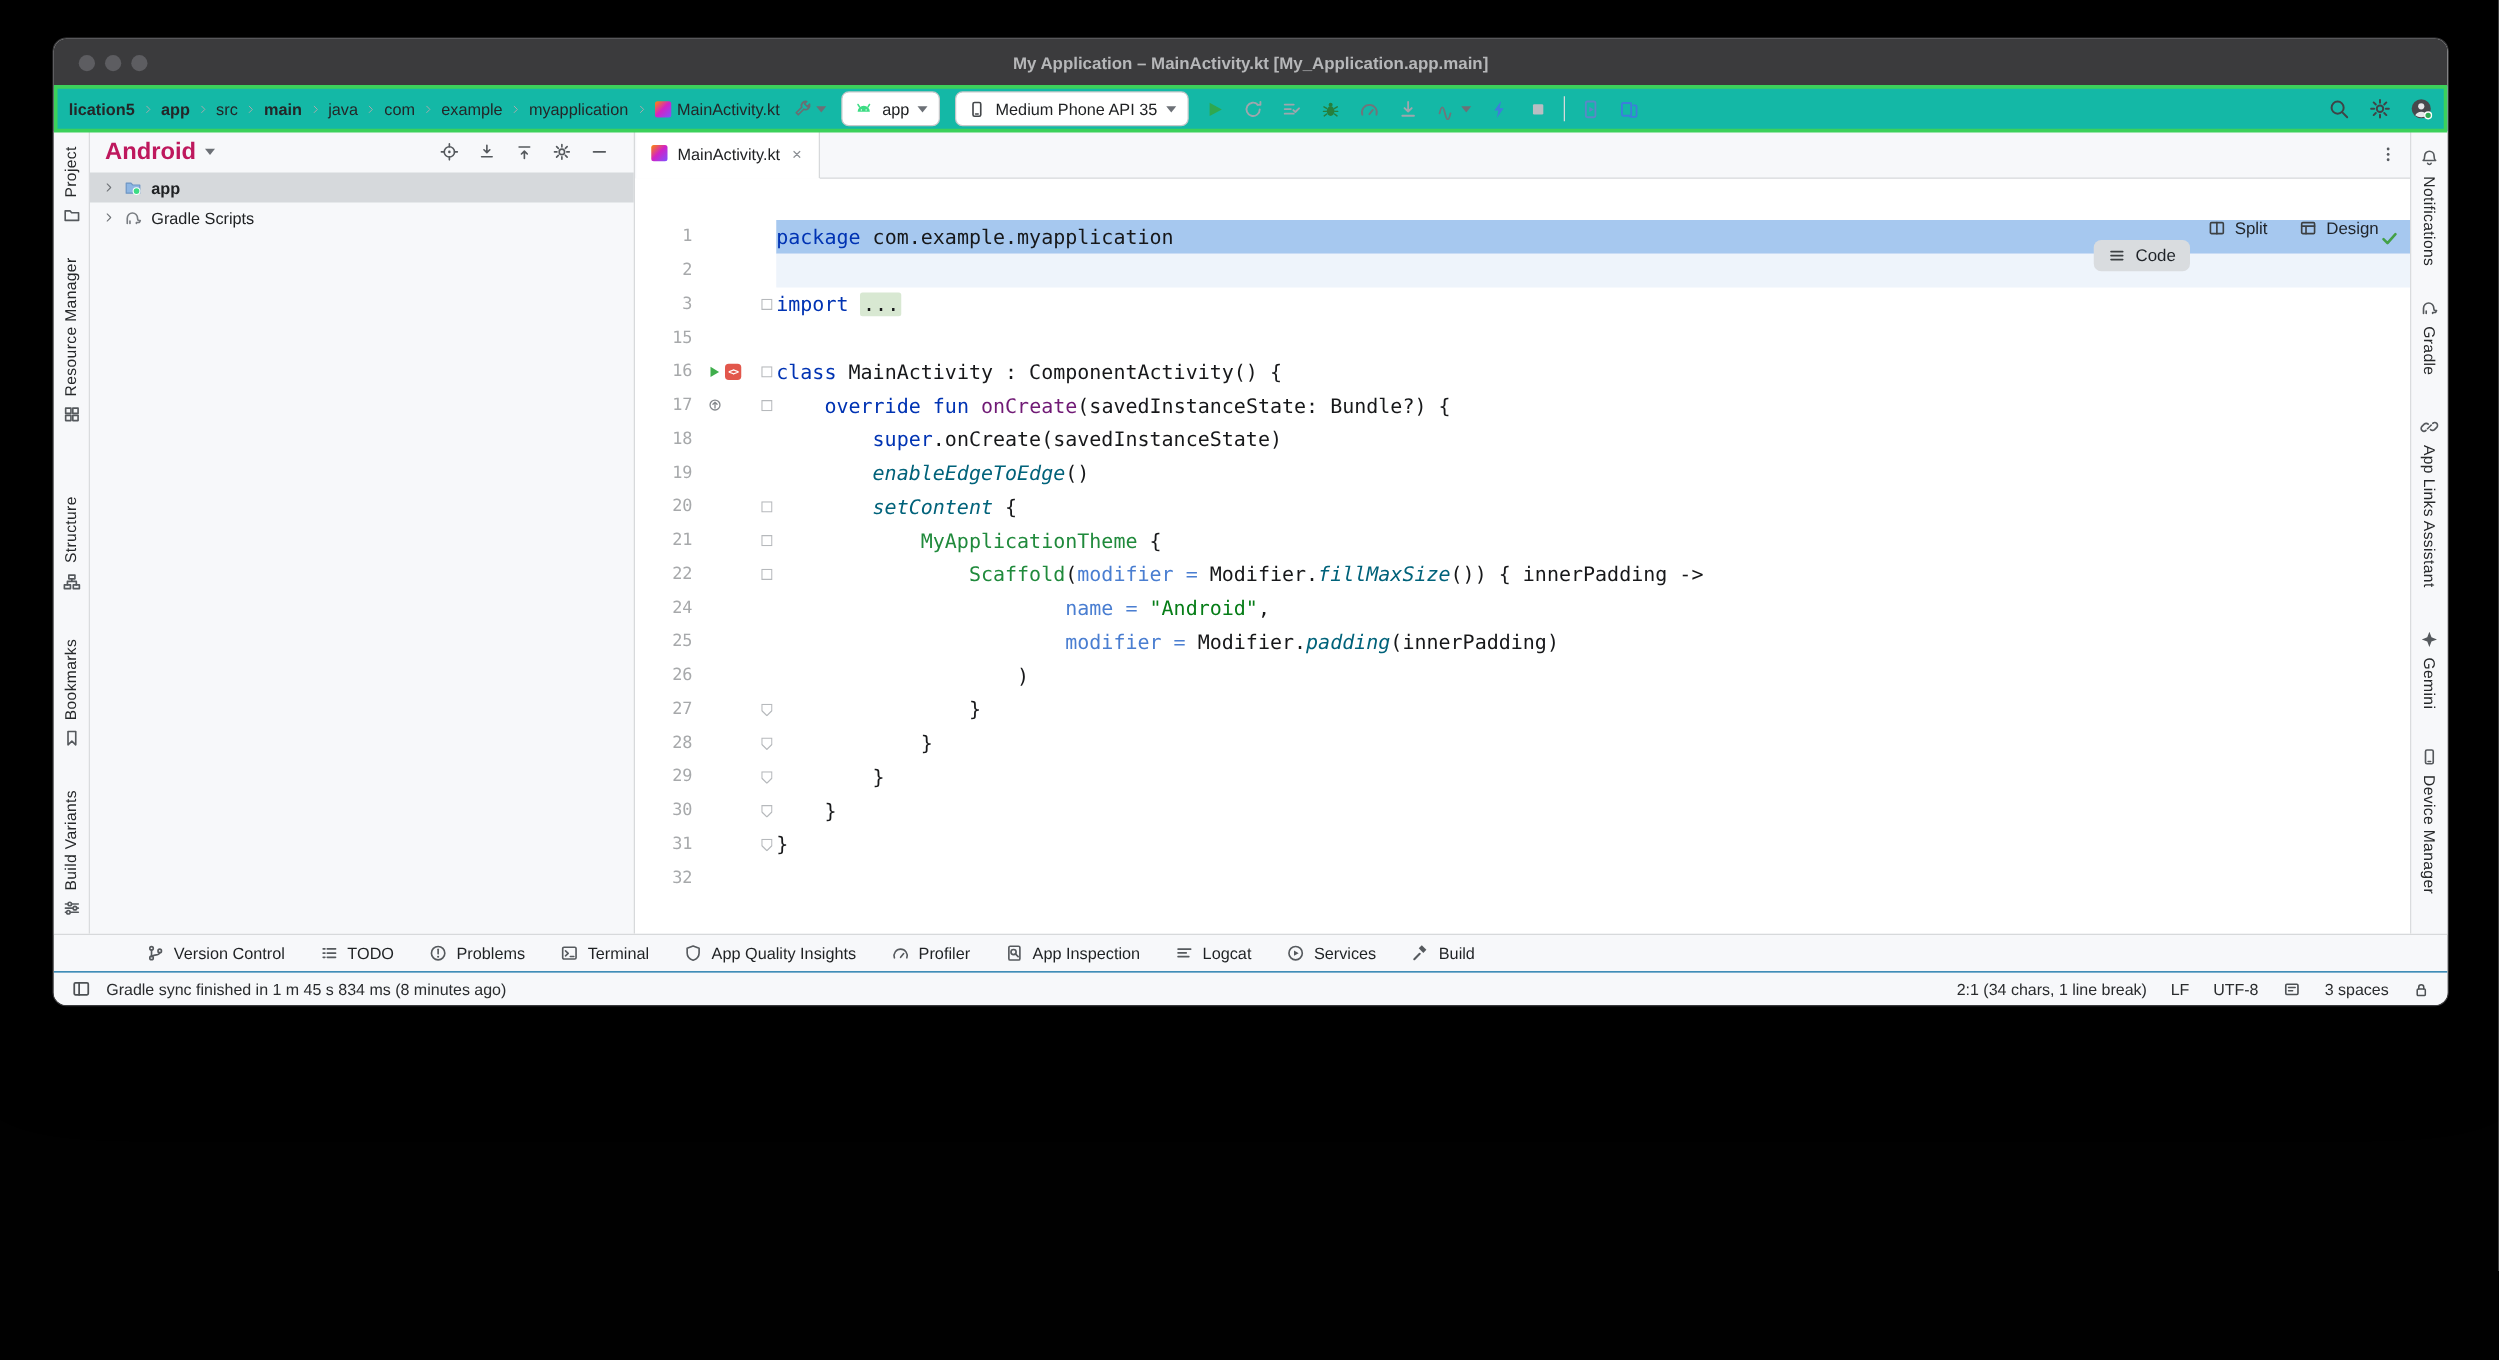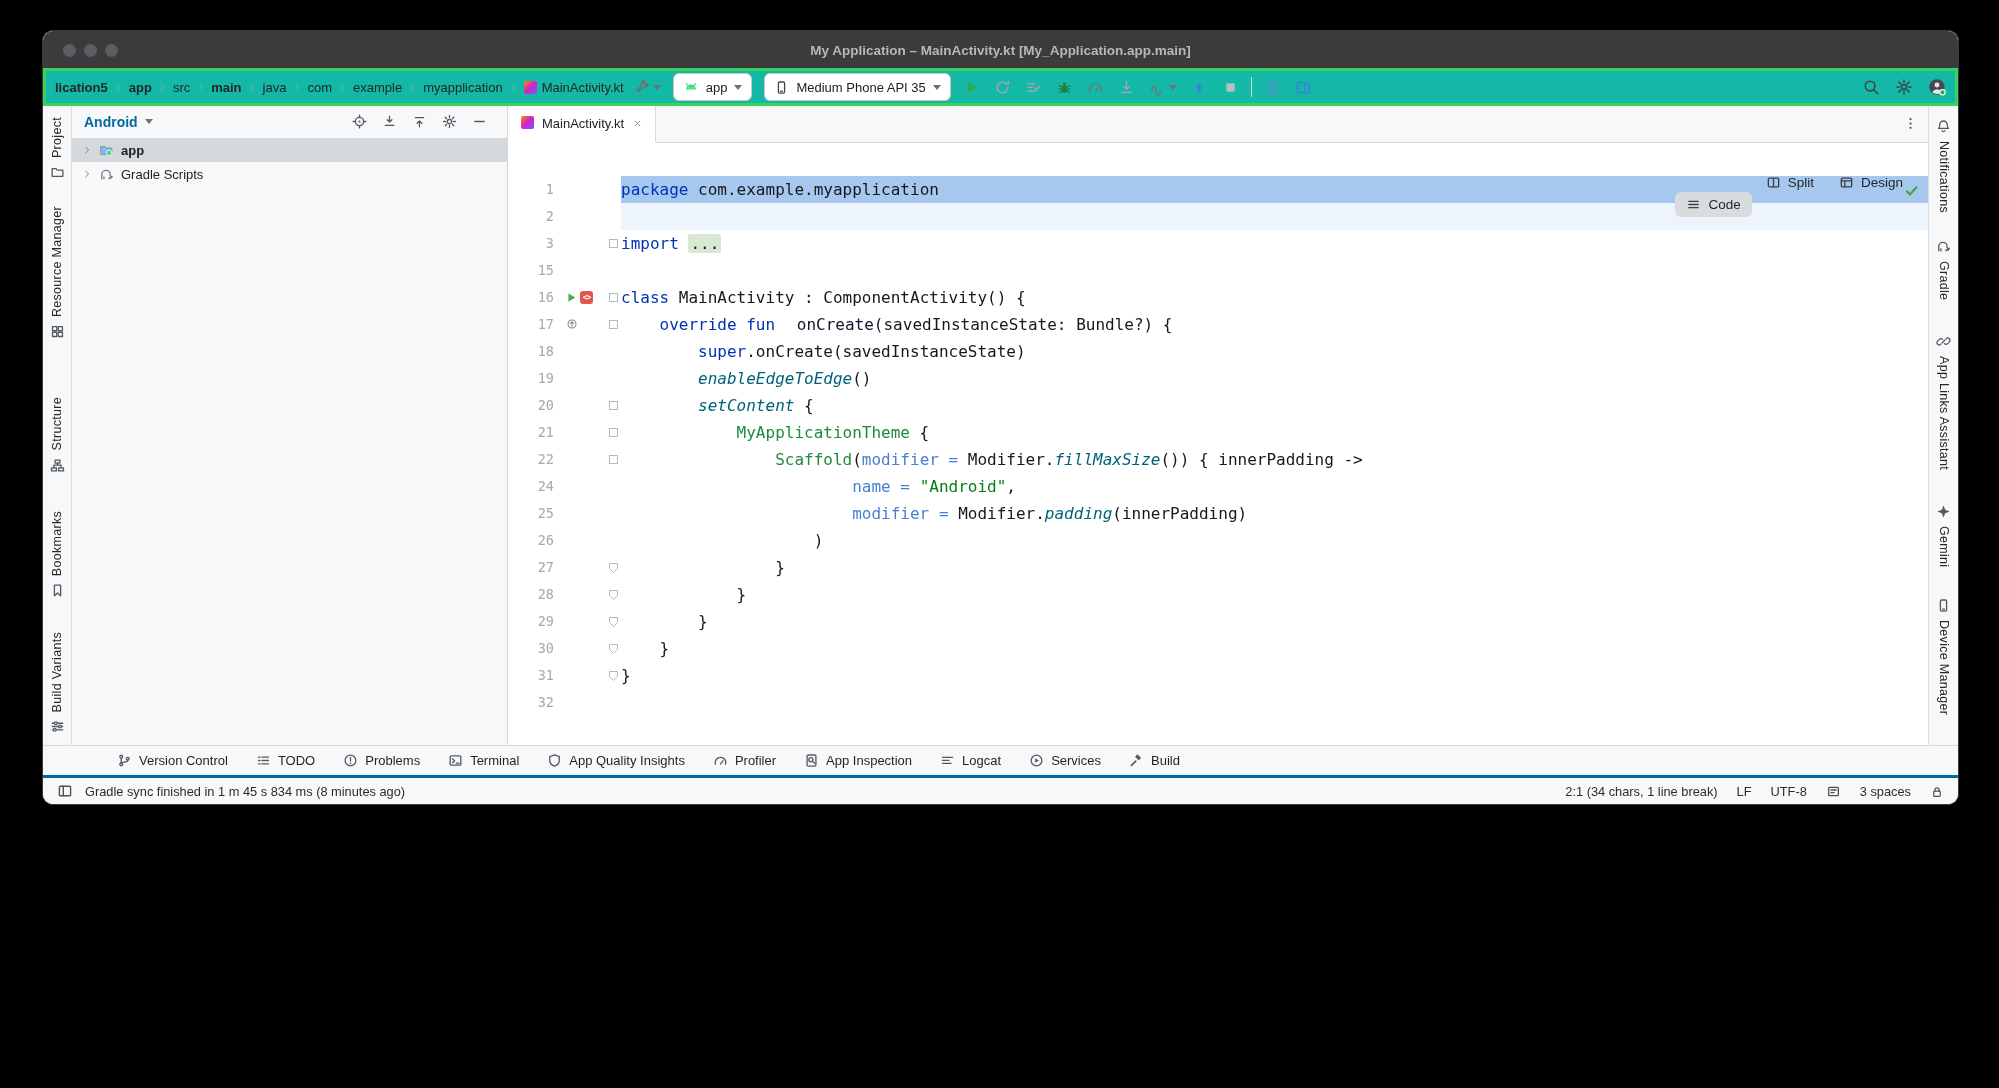--- a/index.html
+++ b/index.html
@@ -36,21 +36,21 @@
   .main{flex:1;display:flex;min-height:0;background:#fff;}
   .stripe{width:28px;background:#f7f8fa;display:flex;flex-direction:column;align-items:center;flex:0 0 auto;}
   .stripe.left{border-right:1px solid #dadcde;}
   .stripe.right{border-left:1px solid #dadcde;width:29px;}
   .stripe-btn{display:flex;flex-direction:column;align-items:center;gap:7px;cursor:pointer;color:#55595d;}
   .vlabel{writing-mode:vertical-rl;font-size:12.5px;letter-spacing:.3px;color:#26282a;}
   .left-vlabel{transform:rotate(180deg);}
   
   .project-panel{width:435px;background:#f7f8fa;border-right:1px solid #d7d9db;flex:0 0 auto;display:flex;flex-direction:column;}
   .pp-header{height:33px;display:flex;align-items:center;padding:0 12px;gap:7px;flex:0 0 auto;}
-  .pp-title{font-size:14px;font-weight:bold;color:#0369a1;}
+  .pp-title{font-size:19px;font-weight:bold;color:#be185d;}
   .pp-icons{display:flex;gap:15px;margin-left:auto;color:#55595d;padding-right:8px;align-items:center;}
   .pp-ic{display:inline-flex;cursor:pointer;}
   .tree-row{height:24px;display:flex;align-items:center;gap:7px;padding-left:10px;font-size:13px;color:#202224;cursor:pointer;}
   .tree-row.selected{background:#d6d9dc;}
   .rowlbl.bold{font-weight:bold;}
   .tree-chev{color:#6e7control;color:#6e7276;display:inline-flex;}
   
   .editor{flex:1;display:flex;flex-direction:column;min-width:0;background:#fff;}
   .tabbar{height:37px;background:#f7f8fa;border-bottom:1px solid #d7d9db;display:flex;align-items:stretch;flex:0 0 auto;}
   .tab{display:flex;align-items:center;gap:8px;padding:0 12px;background:#fff;border-right:1px solid #d7d9db;border-left:1px solid #f7f8fa;
@@ -65,33 +65,33 @@
   .code{position:absolute;inset:0;padding-top:33px;font-family:"DejaVu Sans Mono","Liberation Mono",monospace;font-size:16px;}
   .cline{display:flex;height:27px;line-height:27px;}
   .lnum{flex:0 0 46px;text-align:right;padding-right:9px;color:#a7a9ab;font-size:13.5px;}
   .gslot{flex:0 0 40px;display:flex;align-items:center;gap:3px;padding-left:3px;}
   .fslot{flex:0 0 15px;display:flex;align-items:center;justify-content:center;}
   .ltext{flex:1;white-space:pre;}
   .sel .ltext{background:#a6c8ef;}
   .caretline .ltext{background:#eef4fb;}
   .tk-kw{color:#0033b3;}
   .tk-pl{color:#17181a;}
-  .tk-fn{color:#0f172a;margin-left:12px;}
+  .tk-fn{color:#701a75;}
   .tk-ex{color:#00627a;font-style:italic;}
   .tk-cp{color:#208a3c;}
   .tk-na{color:#4a7ed1;}
   .tk-st{color:#067d17;}
   .tk-fd{color:#17181a;background:#d8e8d2;border-radius:2px;padding:0 2px;}
   .inspect{position:absolute;top:40px;right:9px;z-index:6;cursor:pointer;}
   
   .bottombar{height:29px;background:#f7f8fa;border-top:1px solid #d7d9db;display:flex;align-items:center;
              padding-left:74px;gap:28px;flex:0 0 auto;font-size:13px;color:#1f2224;}
   .bb-item{display:flex;align-items:center;gap:7px;cursor:pointer;}
   .bb-item .svg-ic{color:#565a5e;}
-  .statusbar{height:26px;background:#f7f8fa;border-top:3px solid #0369a1;display:flex;align-items:center;
+  .statusbar{height:26px;background:#f7f8fa;border-top:1px solid #0369a1;display:flex;align-items:center;
              padding:0 14px;gap:12px;font-size:12.8px;color:#2a2c2e;flex:0 0 auto;}
   .sb-right{margin-left:auto;display:flex;align-items:flex-end;gap:19px;}
   .sb-item{cursor:pointer;}
   .sb-ic{color:#4d5154;display:inline-flex;cursor:pointer;}
 </style>
 </head>
 <body>
 
 <div class="window">
 

